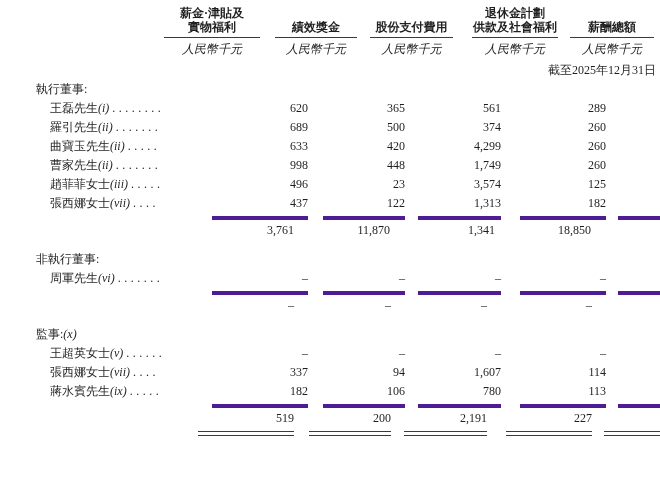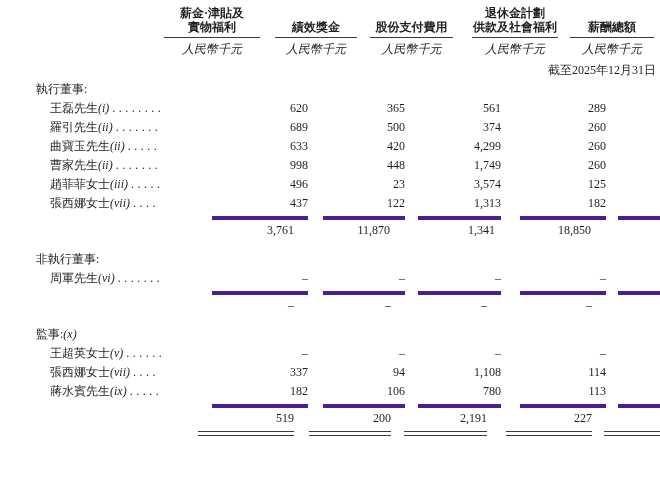--- a/index.html
+++ b/index.html
@@ -191,21 +191,21 @@
     <div class="c c2">–</div>
     <div class="c c3">–</div>
     <div class="c c4">–</div>
     <div class="c c5">–</div>
   </div>
 
   <div class="row">
     <div class="lbl indent"><span>張西娜女士</span><span class="ref">(vii)</span><span class="dots">....</span></div>
     <div class="c c1">337</div>
     <div class="c c2">94</div>
-    <div class="c c3">1,108</div>
+    <div class="c c3">1,607</div>
     <div class="c c4">114</div>
     <div class="c c5">1,956</div>
   </div>
 
   <div class="row ruled">
     <div class="lbl indent"><span>蔣水賓先生</span><span class="ref">(ix)</span><span class="dots">.....</span></div>
     <div class="c c1">182</div>
     <div class="c c2">106</div>
     <div class="c c3">780</div>
     <div class="c c4">113</div>

